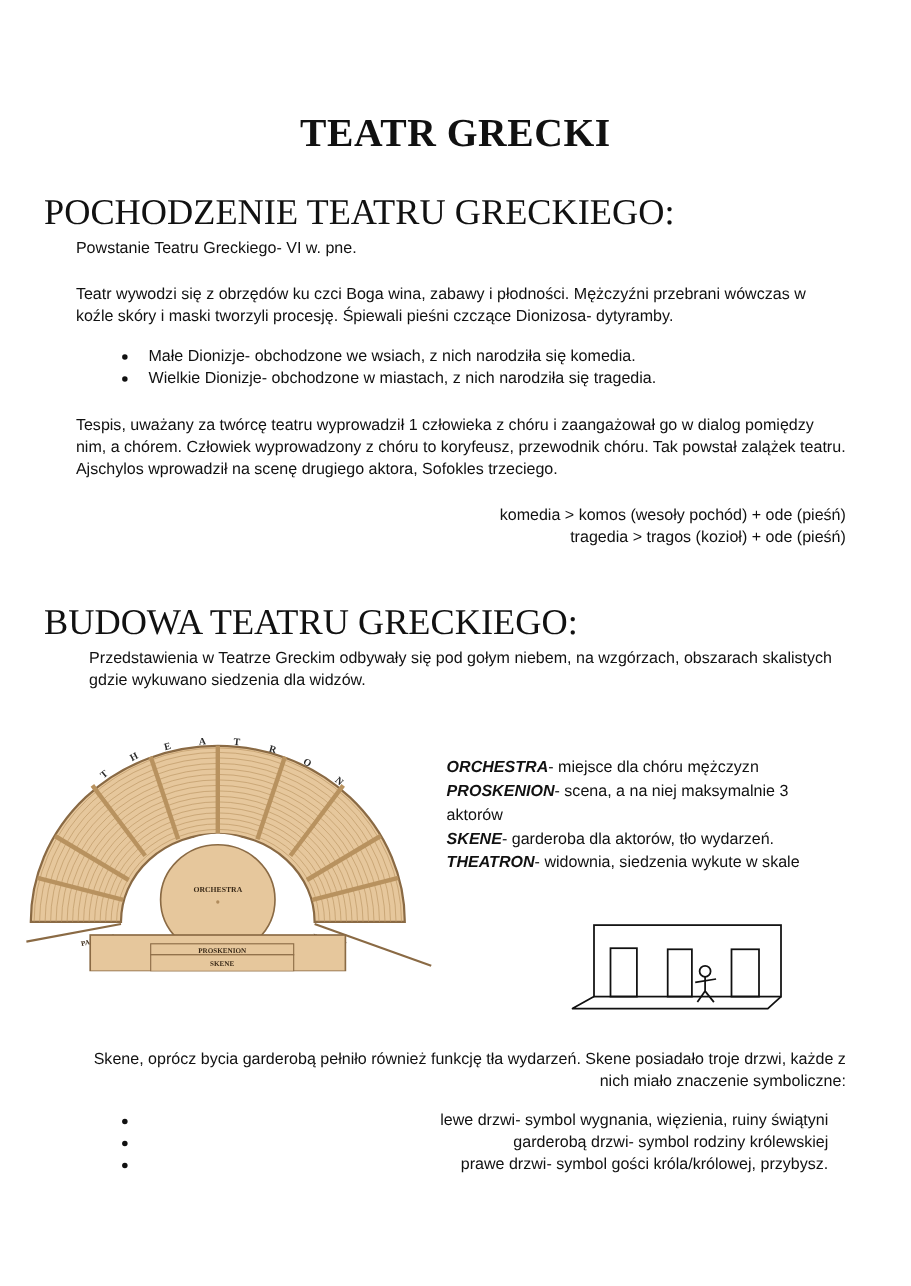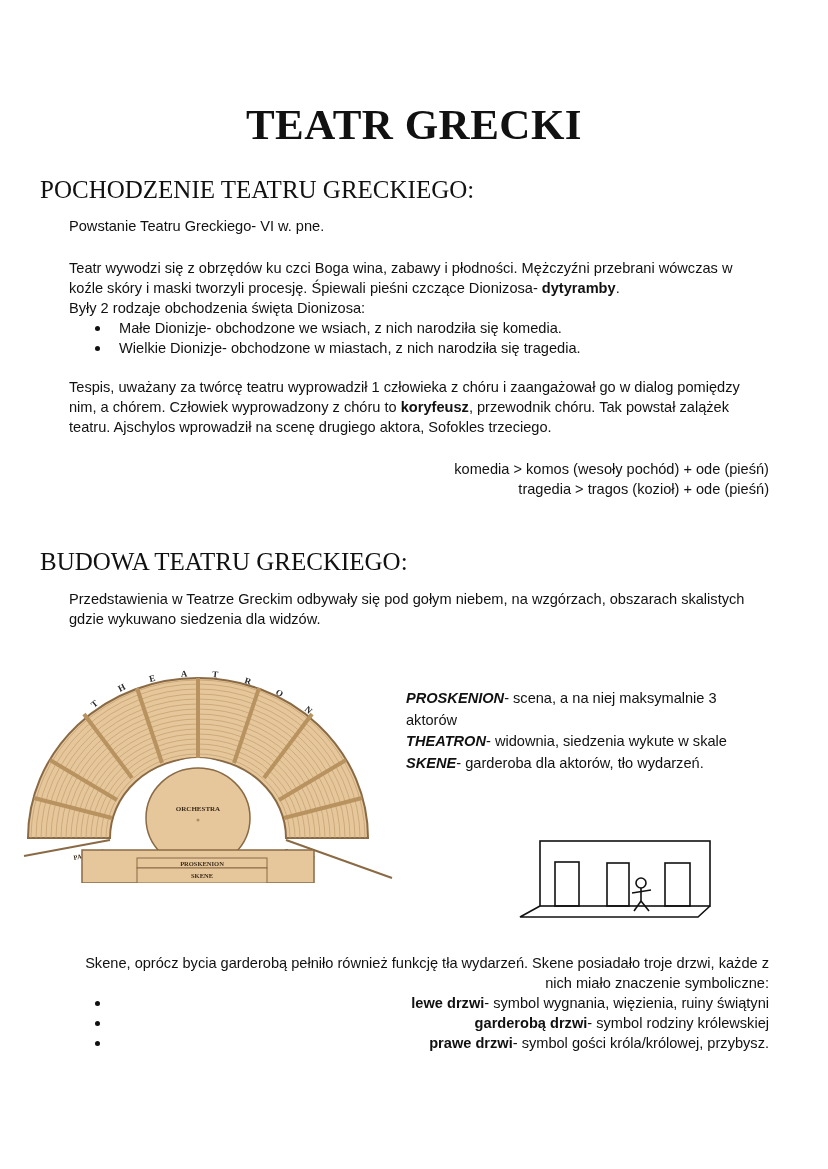--- a/index.html
+++ b/index.html
@@ -1,34 +1,34 @@
 <!DOCTYPE html>
 <html><head>
 <meta charset="utf-8">
 <style>
   html, body { margin: 0; padding: 0; background: #ffffff; }
   body { width: 828px; height: 1169px; position: relative; overflow: hidden; color: #111; }
   .page { position: absolute; left: 0; top: 0; width: 828px; height: 1169px; }
   .title {
     position: absolute; left: 0; width: 828px; top: 100px; text-align: center;
     font-family: "Liberation Serif", "DejaVu Serif", serif; font-weight: bold;
-    font-size: 43px; letter-spacing: 0.5px; color: #111;
+    font-size: 36px; letter-spacing: 0.5px; color: #111;
   }
   .h2 {
     position: absolute; left: 40px;
     font-family: "Liberation Serif", "DejaVu Serif", serif; font-weight: normal;
-    font-size: 25px; color: #111; white-space: nowrap;
+    font-size: 33px; color: #111; white-space: nowrap;
   }
   .p {
     position: absolute; left: 69px; width: 700px;
     font-family: "Liberation Sans", "DejaVu Sans", sans-serif;
     font-size: 14.6px; line-height: 20px; color: #111;
   }
-  .p b { font-weight: bold; }
-  .ul { list-style: none; margin: 0; padding: 0; }
+  .p b { font-weight: normal; }
+  .ul { list-style: none; margin: 16px; padding: 0; }
   .ul li { position: relative; padding-left: 50px; }
   .ul li::before {
     content: ""; position: absolute; left: 26px; top: 8px; width: 5px; height: 5px;
     border-radius: 50%; background: #111;
   }
   .defs {
     position: absolute; left: 406px; top: 688px; width: 330px;
     font-family: "Liberation Sans", "DejaVu Sans", sans-serif;
     font-size: 14.6px; line-height: 21.5px; color: #111;
   }
@@ -41,39 +41,38 @@
 <div class="page">
 
   <div class="title">TEATR GRECKI</div>
 
   <div class="h2" style="top:176px;">POCHODZENIE TEATRU GRECKIEGO:</div>
 
   <div class="p" style="top:216px;">Powstanie Teatru Greckiego- VI w. pne.</div>
 
   <div class="p" style="top:258px;">
     <span>Teatr wywodzi się z obrzędów ku czci Boga wina, zabawy i płodności. Mężczyźni przebrani wówczas w koźle skóry i maski tworzyli procesję. Śpiewali pieśni czczące Dionizosa- </span><b>dytyramby</b><span>.</span><br>
-    <span>Były 2 rodzaje obchodzenia święta Dionizosa:</span>
     <ul class="ul">
       <li>Małe Dionizje- obchodzone we wsiach, z nich narodziła się komedia.</li>
       <li>Wielkie Dionizje- obchodzone w miastach, z nich narodziła się tragedia.</li>
     </ul>
   </div>
 
   <div class="p" style="top:377px;">
     <span>Tespis, uważany za twórcę teatru wyprowadził 1 człowieka z chóru i zaangażował go w dialog pomiędzy nim, a chórem. Człowiek wyprowadzony z chóru to </span><b>koryfeusz</b><span>, przewodnik chóru. Tak powstał zalążek teatru. Ajschylos wprowadził na scenę drugiego aktora, Sofokles trzeciego.</span>
   </div>
 
   <div class="p" style="top:459px;text-align:right;">
     <div>komedia &gt; komos (wesoły pochód) + ode (pieśń)</div>
     <div>tragedia &gt; tragos (kozioł) + ode (pieśń)</div>
   </div>
 
   <div class="h2" style="top:548px;text-align:right;">BUDOWA TEATRU GRECKIEGO:</div>
 
-  <div class="p" style="top:589px;">Przedstawienia w Teatrze Greckim odbywały się pod gołym niebem, na wzgórzach, obszarach skalistych gdzie wykuwano siedzenia dla widzów.</div>
+  <div class="p" style="top:589px;margin-left:12px;">Przedstawienia w Teatrze Greckim odbywały się pod gołym niebem, na wzgórzach, obszarach skalistych gdzie wykuwano siedzenia dla widzów.</div>
 
   <svg style="left:22px; top:668px;" width="375" height="215" viewBox="0 0 375 215">
     <defs>
       <clipPath id="seatClip">
         <path d="M 6 170 A 170 160 0 0 1 346 170 L 264 170 A 88 80 0 0 0 88 170 Z"></path>
       </clipPath>
     </defs>
 
     <path d="M 6 170 A 170 160 0 0 1 346 170 L 264 170 A 88 80 0 0 0 88 170 Z" fill="#e6c79c" stroke="#8a6a44" stroke-width="2"></path>
     <g clip-path="url(#seatClip)" fill="none" stroke="#c29d6c" stroke-width="0.7">
@@ -129,23 +128,24 @@
       <text x="128" y="14" transform="rotate(-14 128 14)">E</text>
       <text x="159" y="9" transform="rotate(-4 159 9)">A</text>
       <text x="190" y="9" transform="rotate(5 190 9)">T</text>
       <text x="222" y="15" transform="rotate(16 222 15)">R</text>
       <text x="253" y="26" transform="rotate(28 253 26)">O</text>
       <text x="282" y="42" transform="rotate(42 282 42)">N</text>
     </g>
   </svg>
 
   <div class="defs">
+    <div><span class="term">ORCHESTRA</span><span>- miejsce dla chóru mężczyzn</span></div>
     <div><span class="term">PROSKENION</span><span>- scena, a na niej maksymalnie 3 aktorów</span></div>
+    <div><span class="term">SKENE</span><span>- garderoba dla aktorów, tło wydarzeń.</span></div>
     <div><span class="term">THEATRON</span><span>- widownia, siedzenia wykute w skale</span></div>
-    <div><span class="term">SKENE</span><span>- garderoba dla aktorów, tło wydarzeń.</span></div>
   </div>
 
   <svg style="left:518px; top:838px;" width="200" height="82" viewBox="0 0 200 82">
     <g fill="none" stroke="#111" stroke-width="1.6">
       <rect x="22" y="3" width="170" height="65"></rect>
       <rect x="37" y="24" width="24" height="44"></rect>
       <rect x="89" y="25" width="22" height="43"></rect>
       <rect x="147" y="25" width="25" height="43"></rect>
       <polyline points="22,68 2,79 180,79 192,68"></polyline>
       <g>

